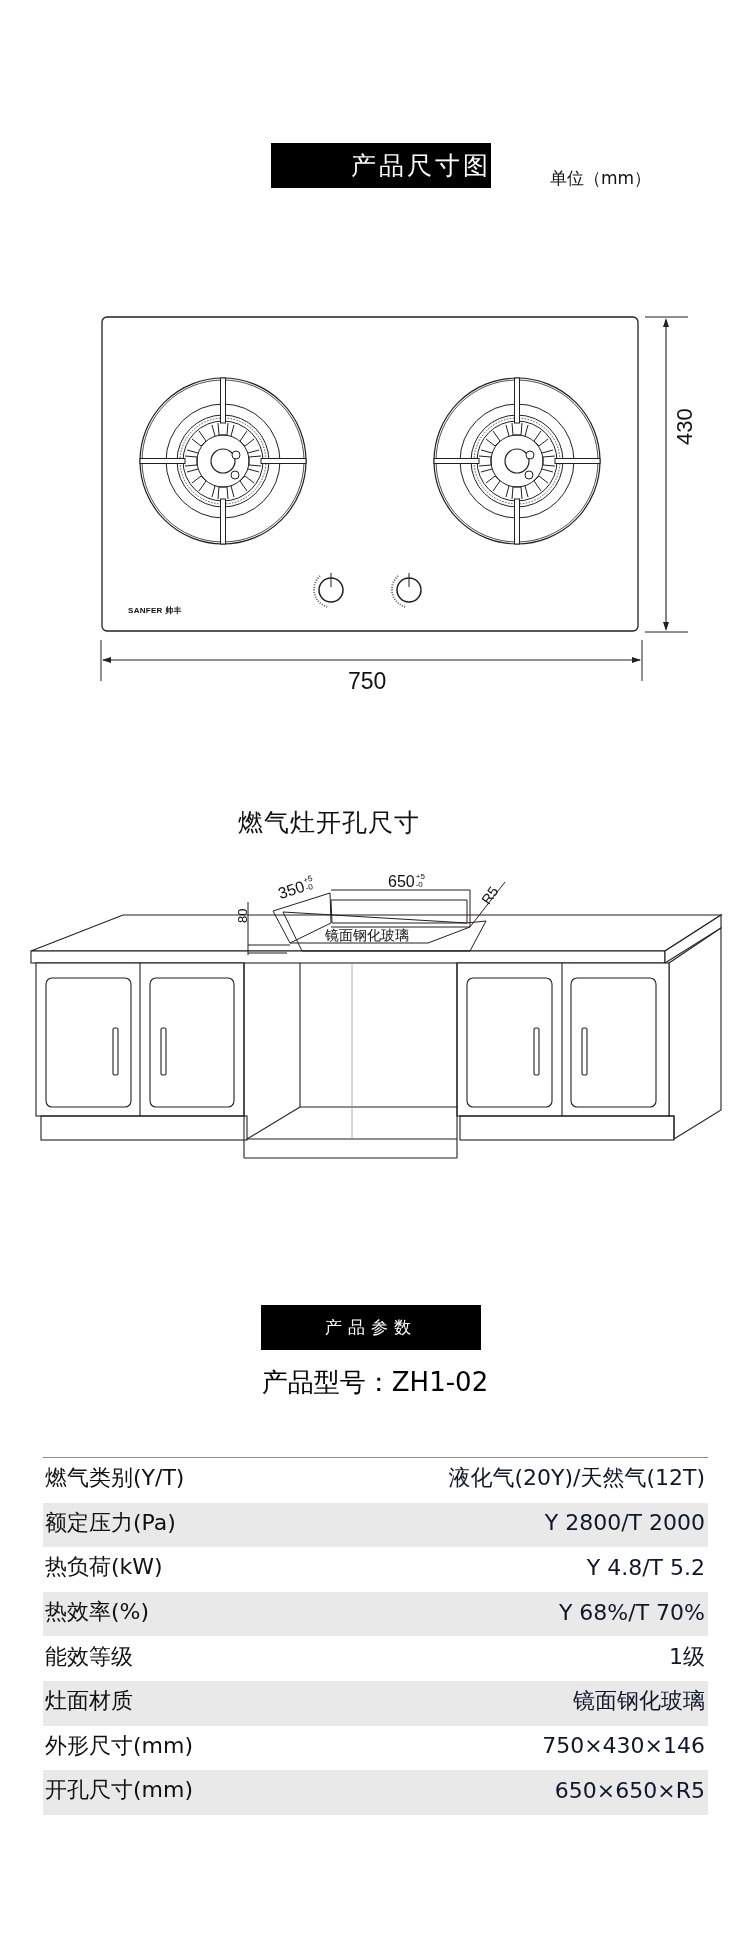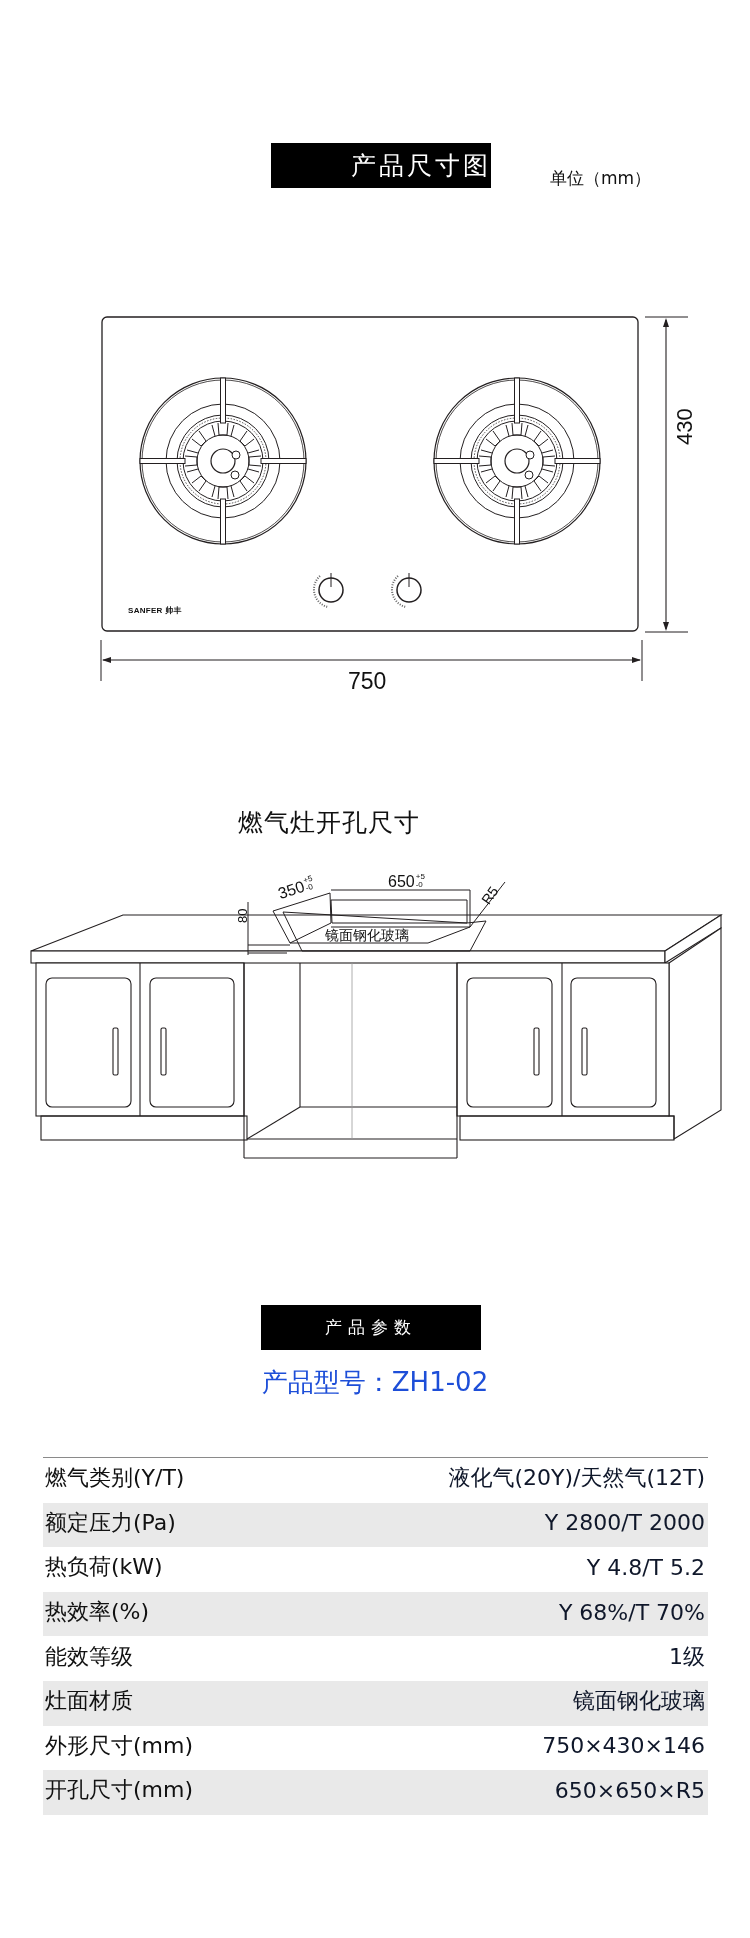--- a/index.html
+++ b/index.html
@@ -4,21 +4,21 @@
 <style>
   html, body { margin:0; padding:0; background:#ffffff; }
   body { width:750px; height:1938px; position:relative; overflow:hidden;
          font-family:"DejaVu Sans","Liberation Sans",sans-serif; color:#111; }
   .abs { position:absolute; }
   .title-box { position:absolute; background:#000; color:#fff; display:flex;
                align-items:center; justify-content:center; letter-spacing:3px; }
   .unit { font-size:17px; color:#111; }
   svg { position:absolute; left:0; overflow:visible; }
   .section-title { font-size:25px; text-align:center; width:658px; left:0; letter-spacing:1px; }
-  .model { font-size:26px; text-align:center; width:750px; left:0; color:#1d4ed8; }
+  .model { font-size:26px; text-align:center; width:750px; left:0; color:#000000; }
   .spec-table { position:absolute; left:43px; top:1457px; width:665px; border-top:1.5px solid #8a8a8a; }
   .spec-row { height:44.6px; display:flex; align-items:center; justify-content:space-between;
               font-size:22px; padding:0 3px 4px 2px; box-sizing:border-box; }
   .spec-row.shade { background:#e9e9e9; }
   .spec-label { color:#111; }
   .spec-value { color:#0f172a; }
   .dimtext { font-family:"Liberation Sans","DejaVu Sans",sans-serif; }
 </style>
 </head>
 <body>

